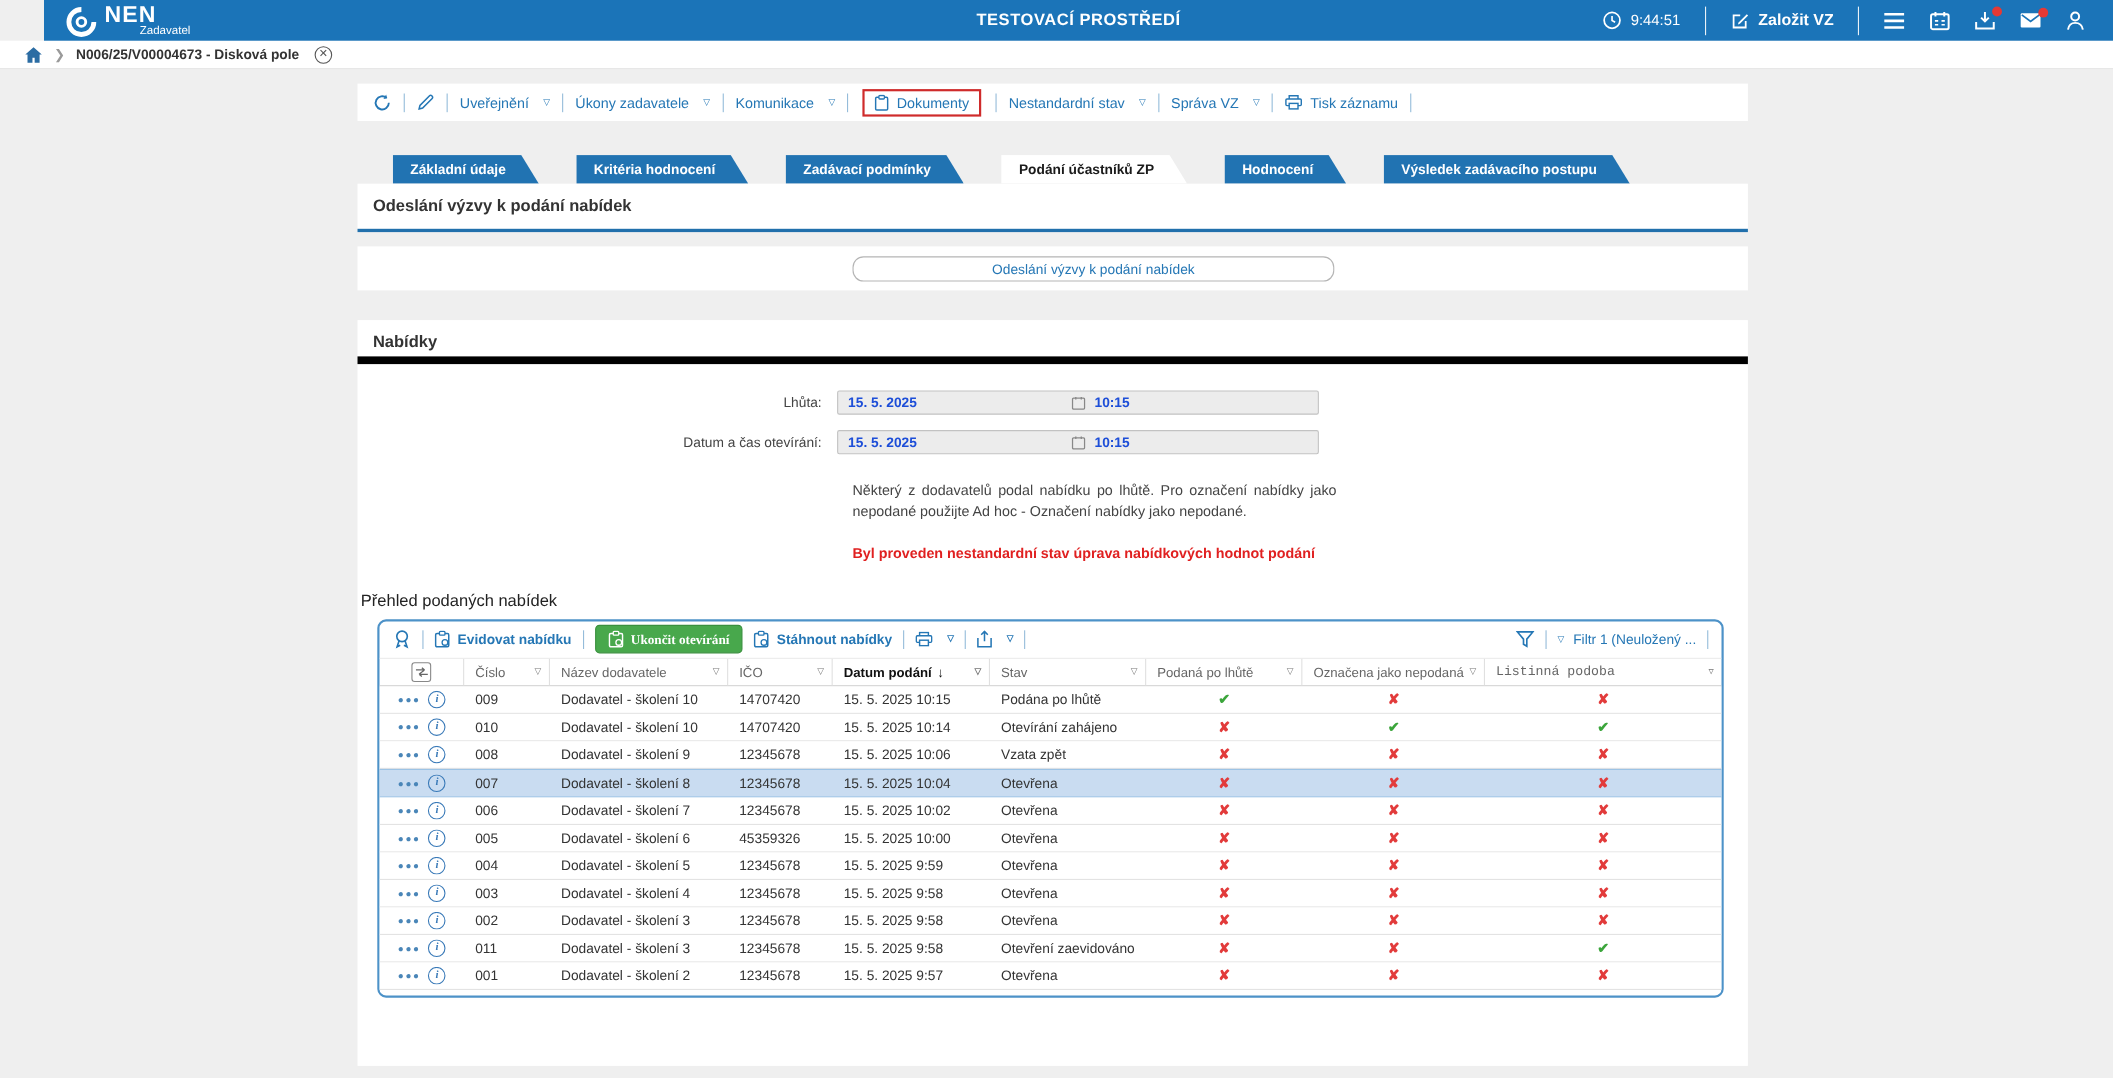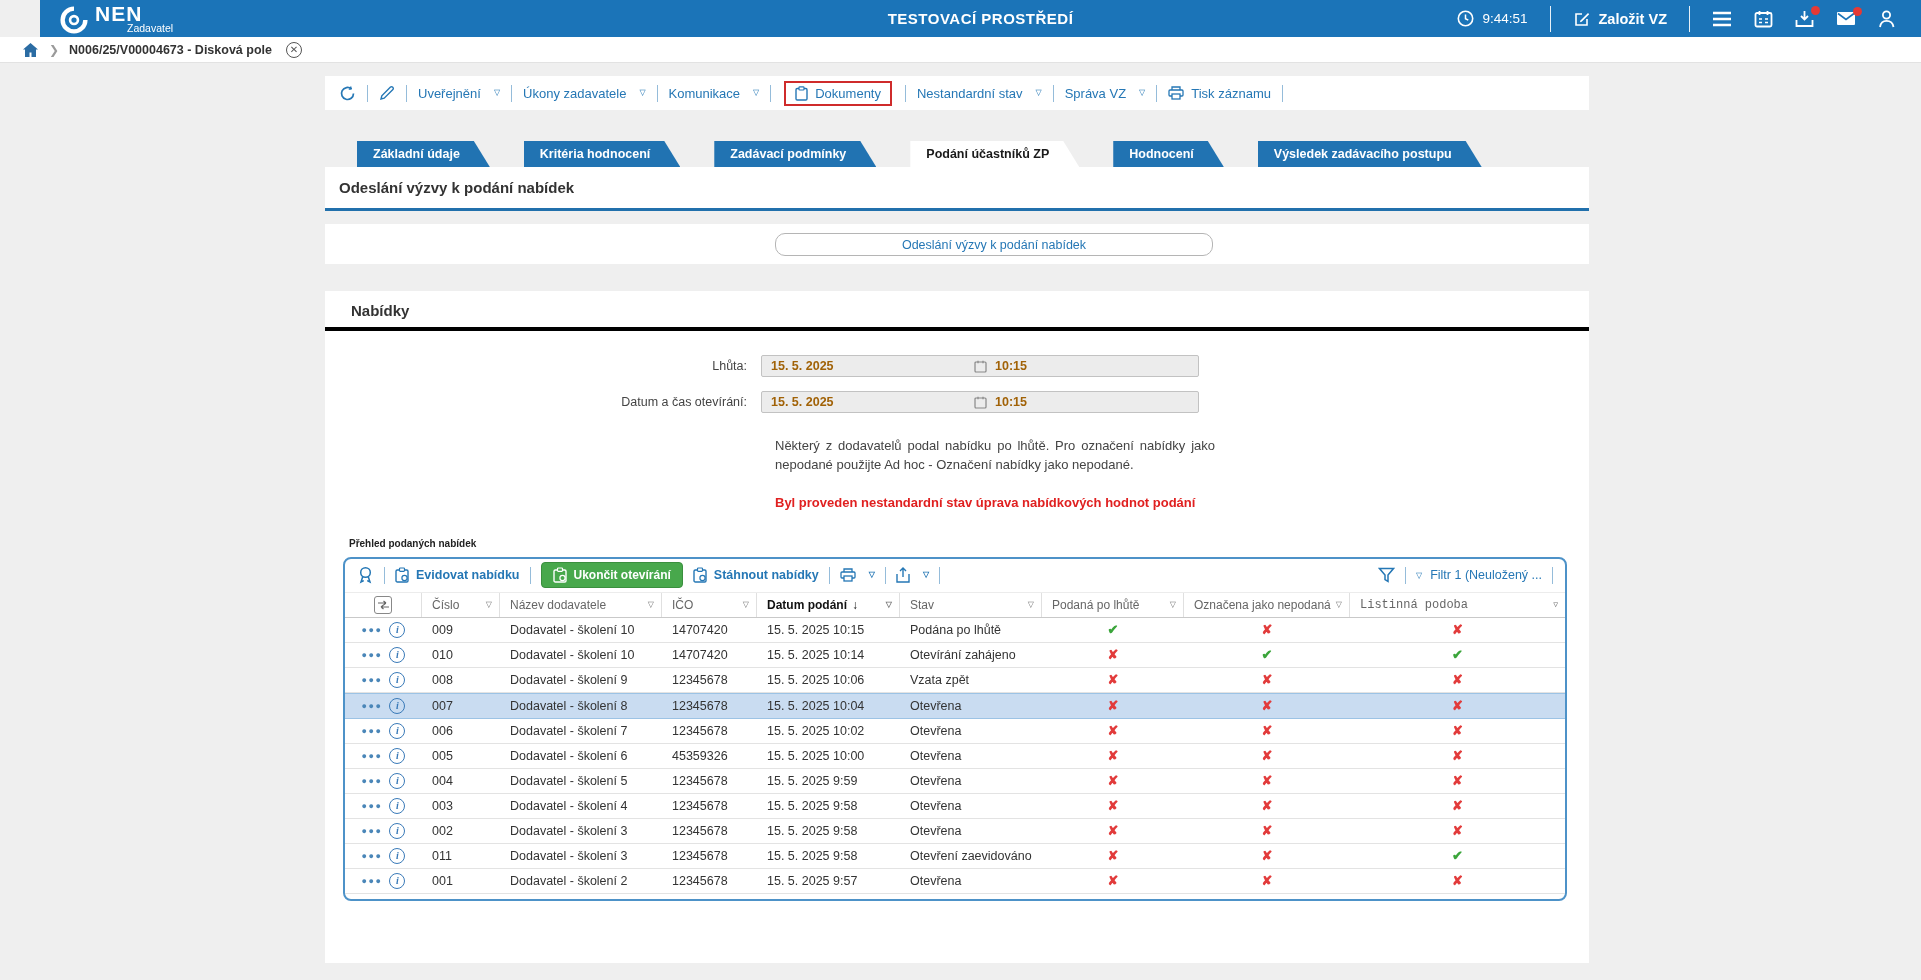--- a/index.html
+++ b/index.html
@@ -43,41 +43,41 @@
   .tab { background:#2173b2; color:#fff; font-size:12.5px; font-weight:bold; padding:0 30px 0 16px; display:flex; align-items:center; clip-path:polygon(0 0, calc(100% - 16px) 0, 100% 100%, 0 100%); margin-right:2px; cursor:pointer; white-space:nowrap;margin-left:32px; }
   .tab.active { background:#fff; color:#1a1a1a; }
 
   
   .panel { background:#fff; }
   .heading-panel { padding:12px 14px 0 14px; border-bottom:3px solid #2170ac; height:44px; }
   .section-title { font-size:15px; font-weight:bold; color:#333; }
   .button-panel { margin-top:13px; height:40px; padding-top:9px; }
   .pill-button { display:block; margin-left:450px; width:438px; height:23px; background:#fff; border:1px solid #b5b5b5; border-radius:10px; color:#2577b5; font-size:12.5px; font-family:inherit; cursor:pointer; }
   .main-panel { margin-top:27px; padding-bottom:62px; }
-  .main-panel .head { padding:11px 14px 0 26px; border-bottom:4px solid #000000; height:40px; }
+  .main-panel .head { padding:11px 14px 0 14px; border-bottom:7px solid #000000; height:40px; }
 
   
   .frow { display:flex; align-items:center; margin-top:14px; }
   .frow.first { margin-top:24px; }
   .flabel { width:436px; text-align:right; padding-right:14px; font-size:12.5px; color:#444; }
-  .datebox { display:flex; align-items:center; width:438px; height:22px; background:#ececec; border:1px solid #c2c2c2; border-radius:2px; font-weight:bold; font-size:12.5px; color:#a16207; cursor:pointer; }
+  .datebox { display:flex; align-items:center; width:438px; height:22px; background:#ececec; border:1px solid #c2c2c2; border-radius:2px; font-weight:bold; font-size:12.5px; color:#1d4ed8; cursor:pointer; }
   .datebox .d { padding-left:9px; width:212px; }
   .datebox .t { margin-left:8px; }
   .cal-mini { color:#777; display:inline-flex; }
 
   .notice { margin-left:450px; width:440px; margin-top:24px; font-size:13px; color:#444; text-align:justify; line-height:1.45; }
   .alert { margin-left:450px; width:440px; margin-top:20px; font-size:13px; font-weight:bold; color:#e02020; }
 
-  .table-title { margin-left:24px; margin-top:28px; font-size:10px; font-weight:bold; color:#222; }
+  .table-title { margin-left:3px; margin-top:28px; font-size:15px; font-weight:normal; color:#222; }
 
   
   .table-wrap { margin-left:18px; margin-top:8px; width:1224px; border:2px solid #4d92c8; border-radius:8px; background:#fff; overflow:hidden; padding-bottom:5px; }
   .grid-toolbar { height:34px; display:flex; align-items:center; gap:10px; padding:0 12px; color:#2577b5; font-size:12.5px; font-weight:bold; border-bottom:1px solid #ececec; }
   .grid-toolbar .titem { display:flex; align-items:center; gap:7px; cursor:pointer; white-space:nowrap; }
-  .green-btn { display:flex; align-items:center; gap:7px; background:#48a84c; border:1px solid #3a8f3e; border-radius:4px; color:#fff; font-weight:bold; font-size:12px; font-family:Liberation Sans, sans-serif; padding:4px 11px; cursor:pointer; }
+  .green-btn { display:flex; align-items:center; gap:7px; background:#48a84c; border:1px solid #3a8f3e; border-radius:4px; color:#fff; font-weight:bold; font-size:12px; font-family:Liberation Serif, serif; padding:4px 11px; cursor:pointer; }
   .gt-right { margin-left:auto; display:flex; align-items:center; gap:10px; }
   .filter-dd { font-weight:normal; display:flex; align-items:center; gap:8px; cursor:pointer; }
   .filter-dd .tri { font-size:8px; }
 
   .thead { display:flex; height:25px; align-items:center; font-size:12px; color:#666; border-bottom:1px solid #c9c9c9; }
   .th { padding-left:10px; display:flex; align-items:center; height:100%; border-right:1px solid #e0e0e0; cursor:pointer; white-space:nowrap; overflow:hidden; }
   .th:last-child { border-right:none;font-family:Liberation Mono, monospace; }
   .th .tri { margin-left:auto; margin-right:7px; font-size:8px; color:#777; }
   .th.sorted { color:#111; font-weight:bold; }
   .sort-arrow { margin-left:5px; font-size:12px; font-weight:normal; }

